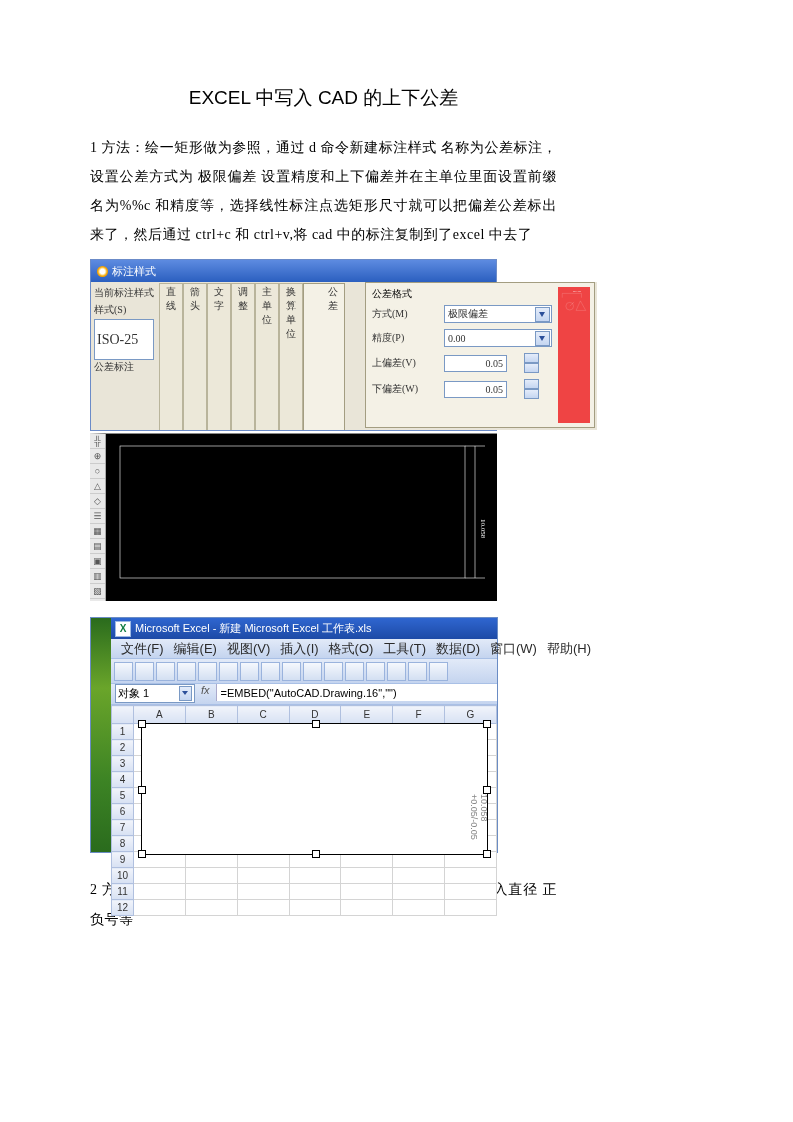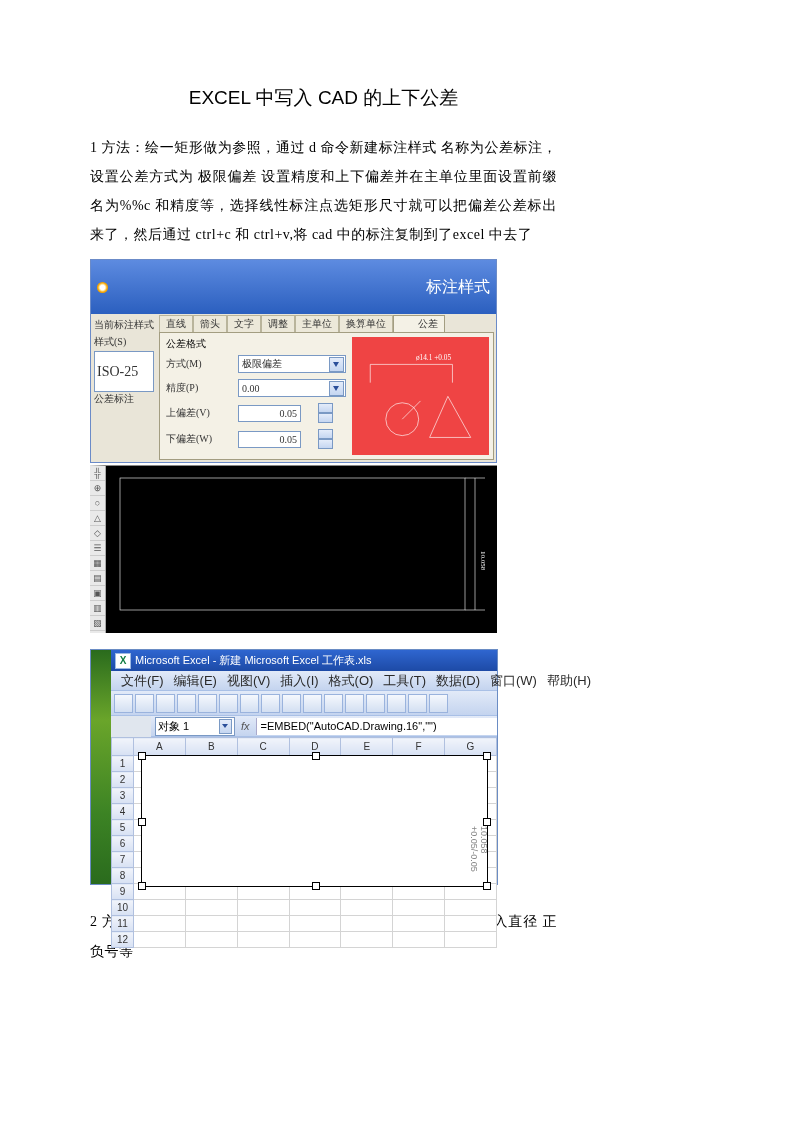--- a/index.html
+++ b/index.html
@@ -34,26 +34,25 @@
   .fig1 {
     width: 405px;
     background: #1f4fa6; 
     border: 1px solid #6b8bc8;
     margin-top: 10px;
   }
   .fig1-titlebar {
     display: flex;
     align-items: center;
     height: 18px;
-    padding: 18px 6px;
-    font-size: 16px;
+    padding: 2px 6px;
+    font-size: 11px;
     color: #fff;
     background: linear-gradient(#5d8be0, #2b5fbf);
     font-family: "SimSun", sans-serif;
-    justify-content: space-between;
   }
   .fig1-titlebar .sun {
     width: 11px; height: 11px; margin-right: 4px;
     background: radial-gradient(circle, #fff 30%, #ffe9a6 40%, #f5a300 60%);
     border-radius: 50%;
   }
   .fig1-body {
     display: flex;
     height: 148px;
     background: #e9e5d8;
@@ -68,21 +67,21 @@
   }
   .fig1-left .lab { margin-bottom: 2px; }
   .fig1-left .drop {
     width: 54px; height: 15px; background: #fff; border: 1px solid #7a99c4;
     font-size: 14px; padding: 12px 2px; line-height: 15px; overflow: hidden; white-space: nowrap;
   }
 
   .fig1-main {
     flex: 1;
     display: flex;
-    flex-direction: column;
+    flex-direction: row;
     background: #e9e5d8;
   }
   .fig1-tabs {
     display: flex;
     font-size: 10px;
     gap: 0px;
     padding: 1px 2px 0 2px;
     font-family: "SimSun", sans-serif;
   }
   .fig1-tabs .tab {
@@ -94,21 +93,21 @@
   }
   .fig1-tabs .tab.active {
     background: #f4f1e6;
     border-color: #a39d81;
     padding-left: 24px;
   }
   .fig1-inner {
     flex: 1;
     background: #f4f1e6;
     border: 1px solid #a39d81;
-    margin: 0 2px 2px 2px;
+    margin: 0 2px 2px 18px;
     display: flex;
     justify-content: flex-end;
   }
   .fig1-form {
     padding: 4px 6px;
     font-size: 10px;
     color: #333;
     width: 180px;
   }
   .fig1-form .hdr { color: #000; margin-bottom: 4px; }
@@ -207,23 +206,22 @@
     height: 24px; background: linear-gradient(#e2eaf8,#c4d4ef);
     display:flex; align-items:center; padding:0 3px; gap:2px;
     border-top: 1px solid #a9c0e6; border-bottom: 1px solid #a9c0e6;
   }
   .fig3-toolbar .btn {
     width: 17px; height: 17px;
     border: 1px solid #9ab3dd; background: linear-gradient(#f5f8fd,#d3dff2);
   }
   .fig3-namebox-row {
     height: 20px; background: linear-gradient(#e2eaf8,#c4d4ef);
-    display:flex; align-items:center; font-size: 11px;
+    display:flex; align-items:flex-start; font-size: 11px;
     border-bottom: 1px solid #a9c0e6;
-    margin-left: 40px;
   }
   .fig3-namebox-row .namebox {
     width: 74px; height: 17px; margin-left:4px; background:#fff; border:1px solid #7a99c4;
     display:flex; align-items:center; justify-content: space-between; padding:0 2px;
   }
   .fig3-namebox-row .namebox .arrow {
     width: 11px;height:13px;background: linear-gradient(#e4ecfa,#c5d6f1);
     border:1px solid #7a99c4; position:relative;
   }
   .fig3-namebox-row .namebox .arrow::after{

